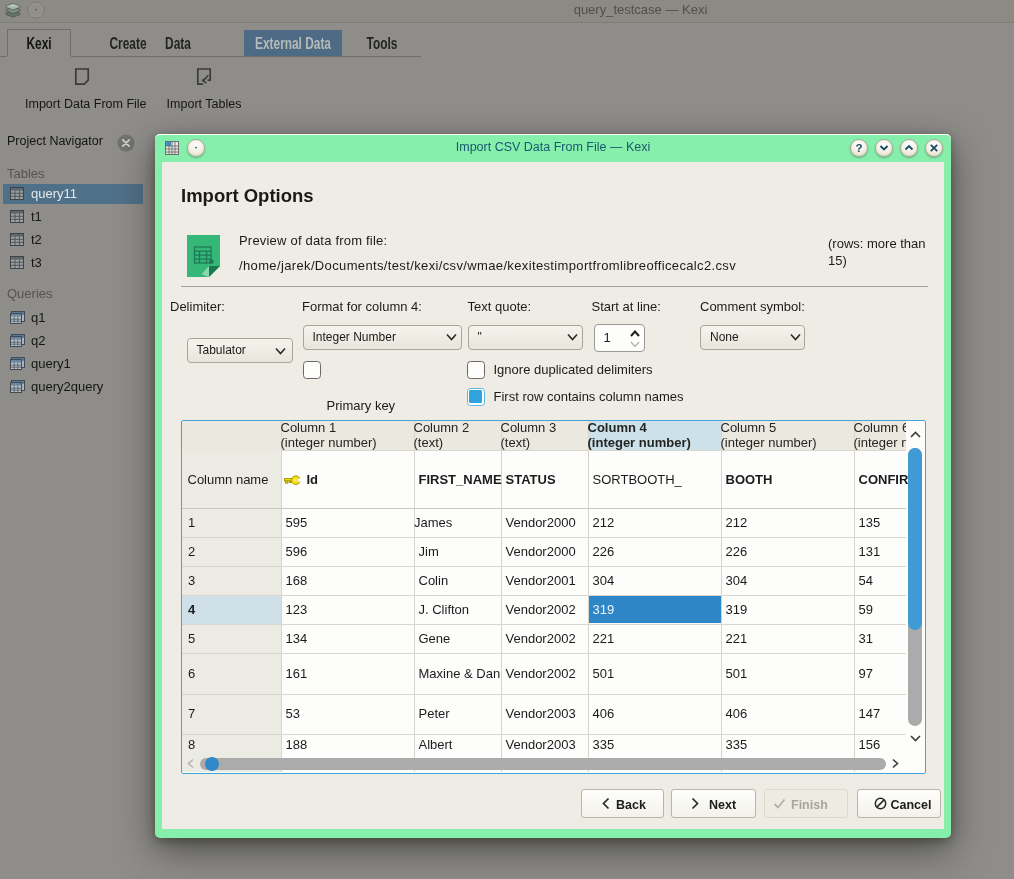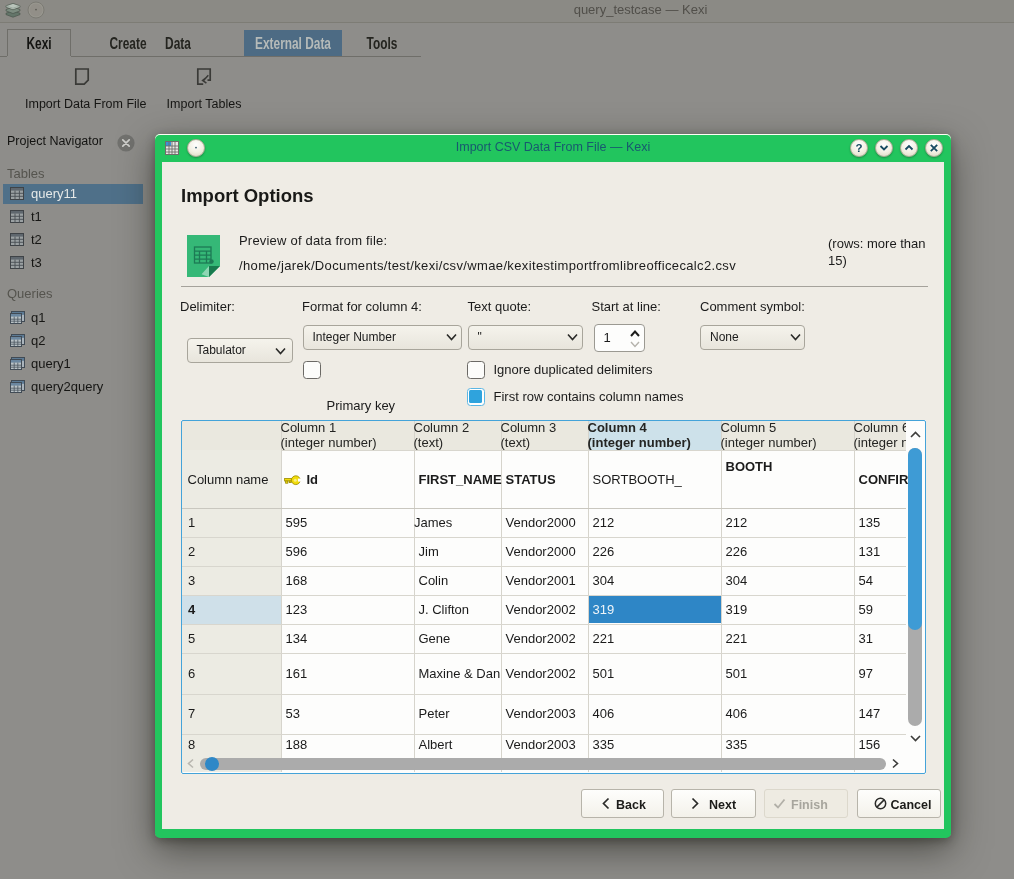--- a/index.html
+++ b/index.html
@@ -13,21 +13,21 @@
 .tabu { top:56px; height:1px; background:#6f6e69; }
 .tabtxt { top:30px; height:26px; font-size:16.5px; font-weight:bold; color:#24241f; text-align:center; line-height:27px; white-space:nowrap; transform:scaleX(0.72); }
 #tabKexi { left:7px; top:29px; width:64px; height:27px; border:1px solid #6f6e69; border-bottom:none; background:#8e8d8a; }
 #tabExt { left:244px; top:30px; width:97.5px; height:26px; background:#4d6b84; }
 .toolLbl { top:97px; font-size:12.5px; color:#161614; text-align:center; line-height:14px; white-space:nowrap; }
 #pnTitle { left:7px; top:133px; font-size:12.5px; color:#131311; line-height:16px; }
 .navCat { left:7px; font-size:13px; color:#55544e; line-height:16px; }
 .navItem { left:31px; font-size:13px; color:#161614; height:23px; line-height:23px; }
 #selRow { left:3px; top:183.5px; width:140px; height:20px; background:#4f7089; }
 
-#dialog { left:155px; top:134px; width:796px; height:704px; background:#22c55e; border-radius:5px;
+#dialog { left:155px; top:134px; width:796px; height:704px; background:#86efac; border-radius:5px;
   box-shadow:inset 0 1px 0 #fffef6, 0 12px 36px rgba(25,25,18,0.55), 0 3px 10px rgba(25,25,18,0.35); }
 #dContent { left:7px; top:28px; width:782px; height:667px; background:#efece5; }
 #dTitle { left:0; top:5.5px; width:796px; text-align:center; font-size:12.5px; font-weight:500; color:#18596f; }
 .circBtn { position:absolute; top:4.5px; width:18px; height:18px; border-radius:50%;
   background:radial-gradient(circle at 50% 30%, #ffffff 0%, #f2efe2 55%, #d9d4bd 100%);
   border:1px solid #aeaa96; box-shadow:0 1px 2px rgba(0,0,0,0.28); }
 #impOpt { left:19px; top:22px; font-size:18.5px; font-weight:bold; color:#191917; line-height:24px; }
 #rowsTxt { left:666px; top:73px; width:108px; font-size:13px; color:#1b1b1b; line-height:17px; }
 #sep1 { left:19px; top:124px; width:747px; height:1px; background:#a5a29b; }
 .ctlLbl { top:136.5px; }
@@ -197,21 +197,21 @@
         <path d="M1 1 H34 V32 L23 43 H1 Z" fill="#35b877"></path>
         <path d="M23 32 H34 L23 43 Z" fill="#187a4e"></path>
         <path d="M23 32 L23 43 L15.5 40.2 Z" fill="#9edabd" opacity="0.85"></path>
         <g stroke="#1d7a55" stroke-width="1.3" fill="none">
           <rect x="8.5" y="13" width="16.5" height="16"></rect>
           <path d="M8.5 17.2 H25 M8.5 21.2 H25 M8.5 25.2 H25 M13.5 17.2 V29 M20.5 17.2 V29"></path>
         </g>
         <circle cx="25.5" cy="27.5" r="2.2" fill="#1d7a55"></circle>
       </svg>
 
-      <div class="abs t13 ctlLbl" style="left:18px;">Delimiter:</div>
+      <div class="abs t13 ctlLbl" style="left:8px;">Delimiter:</div>
       <div class="abs t13 ctlLbl" style="left:140px;">Format for column 4:</div>
       <div class="abs t13 ctlLbl" style="left:305.5px;">Text quote:</div>
       <div class="abs t13 ctlLbl" style="left:429.5px;">Start at line:</div>
       <div class="abs t13 ctlLbl" style="left:538px;">Comment symbol:</div>
 
       <div class="combo" style="left:24.5px;top:176px;width:106.5px;">Tabulator</div>
       <div class="combo" style="left:140.5px;width:159px;">Integer Number</div>
       <div class="combo" style="left:305.5px;width:115px;">"</div>
       <div class="spin" style="left:431.5px;width:51px;">1</div>
       <div class="combo" style="left:538px;width:105px;">None</div>
@@ -272,21 +272,21 @@
         <div class="hdr" style="left:405.5px;width:133px; font-weight:bold;">Column 4<br>(integer number)</div>
         <div class="hdr" style="left:538.5px;width:133px;">Column 5<br>(integer number)</div>
         <div class="abs" style="left:671.5px;top:0;width:52px;height:29px;overflow:hidden;">
               <div class="hdr" style="left:0;width:133px;">Column 6<br>(integer number)</div>
             </div>
         <div class="cell" style="left:5.5px;top:51px;">Column name</div>
         <div class="cell" style="left:124.5px;top:51px;font-weight:bold;">Id</div>
         <div class="cell" style="left:236.5px;top:51px;font-weight:bold;">FIRST_NAME</div>
         <div class="cell" style="left:323.5px;top:51px;font-weight:bold;">STATUS</div>
         <div class="cell" style="left:410.5px;top:51px;font-weight:normal;">SORTBOOTH_</div>
-        <div class="cell" style="left:543.5px;top:38px;font-weight:bold;">BOOTH</div>
+        <div class="cell" style="left:543.5px;top:51px;font-weight:bold;">BOOTH</div>
         <div class="cell" style="left:676.5px;top:51px;font-weight:bold;">CONFIRM</div>
         <svg class="abs" style="left:101.5px;top:53.5px;" width="17" height="11" viewBox="0 0 17 11">
 <g stroke="#9a8a00" stroke-width="0.8" fill="#f2dc0a">
 <rect x="0.6" y="3.4" width="9.5" height="2.6"></rect>
 <rect x="1.6" y="6" width="2.2" height="2.2"></rect>
                 <rect x="5.2" y="6" width="2" height="1.6"></rect>
 <circle cx="11.8" cy="5.2" r="4.4"></circle>
               </g>
 <rect x="13.9" y="3.6" width="3.2" height="3" fill="#fdfdfc" stroke="none"></rect>
 <circle cx="11.3" cy="5.2" r="1.5" fill="#fff" opacity="0.5"></circle>

